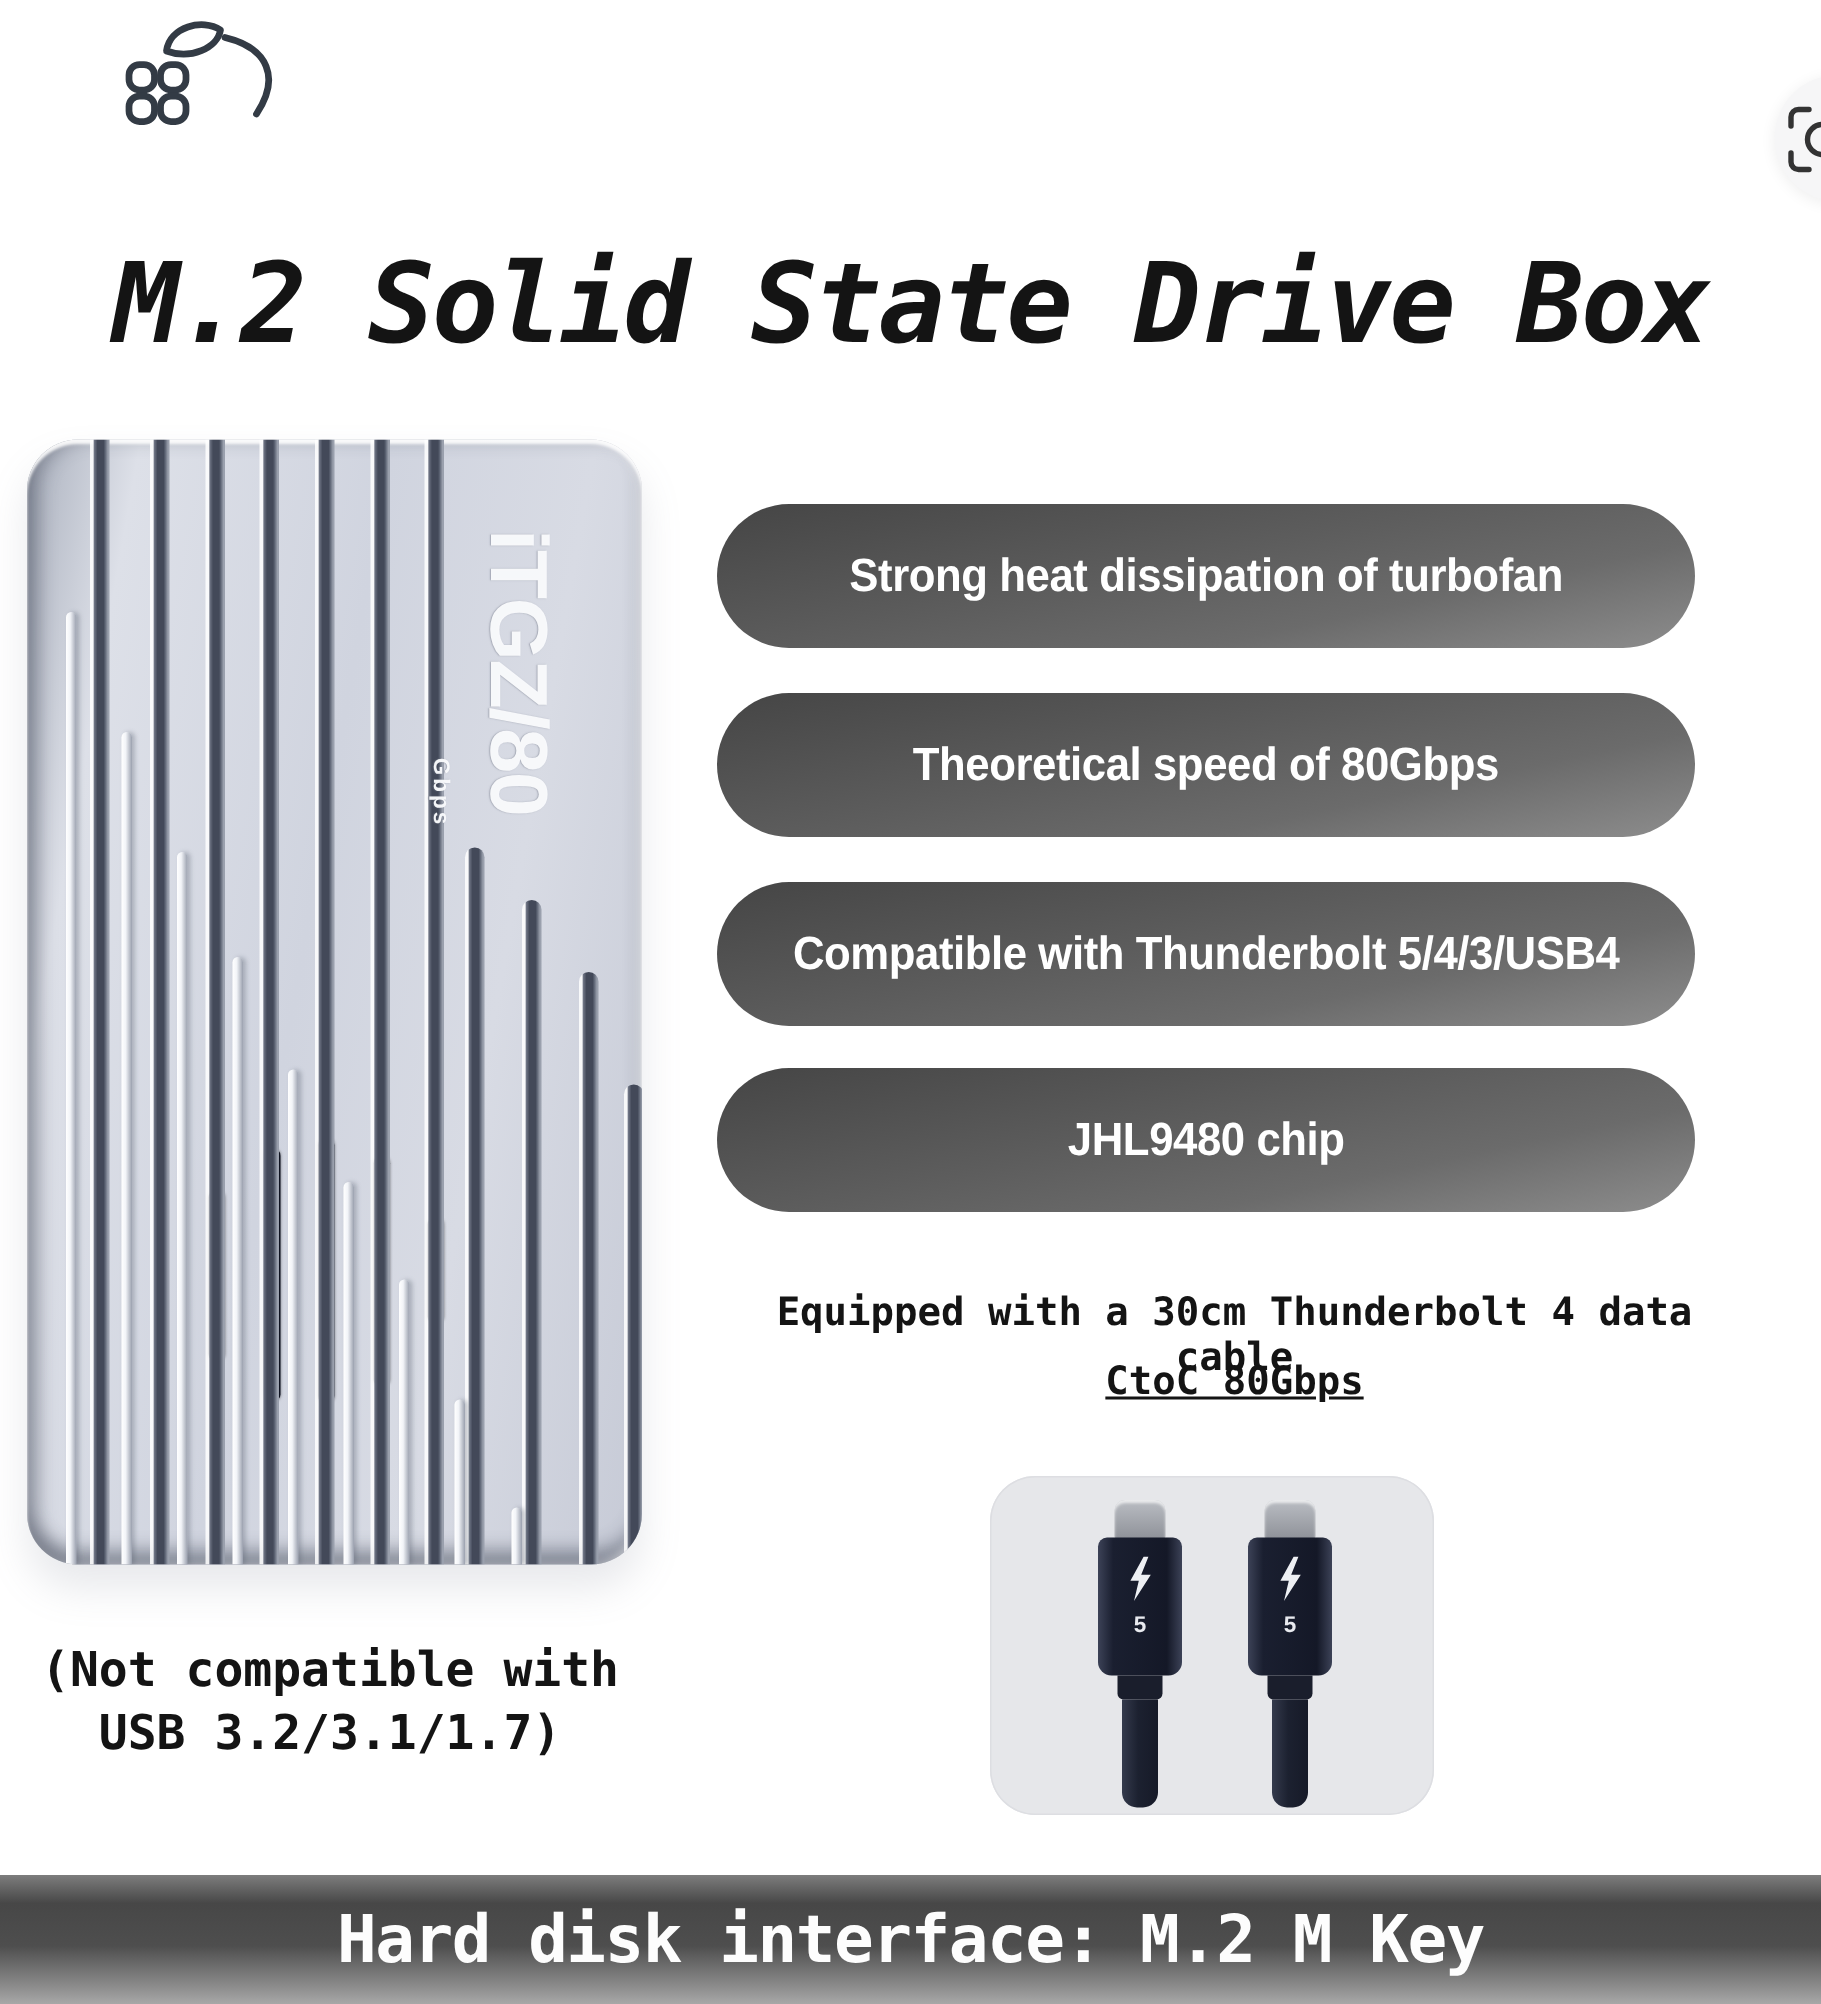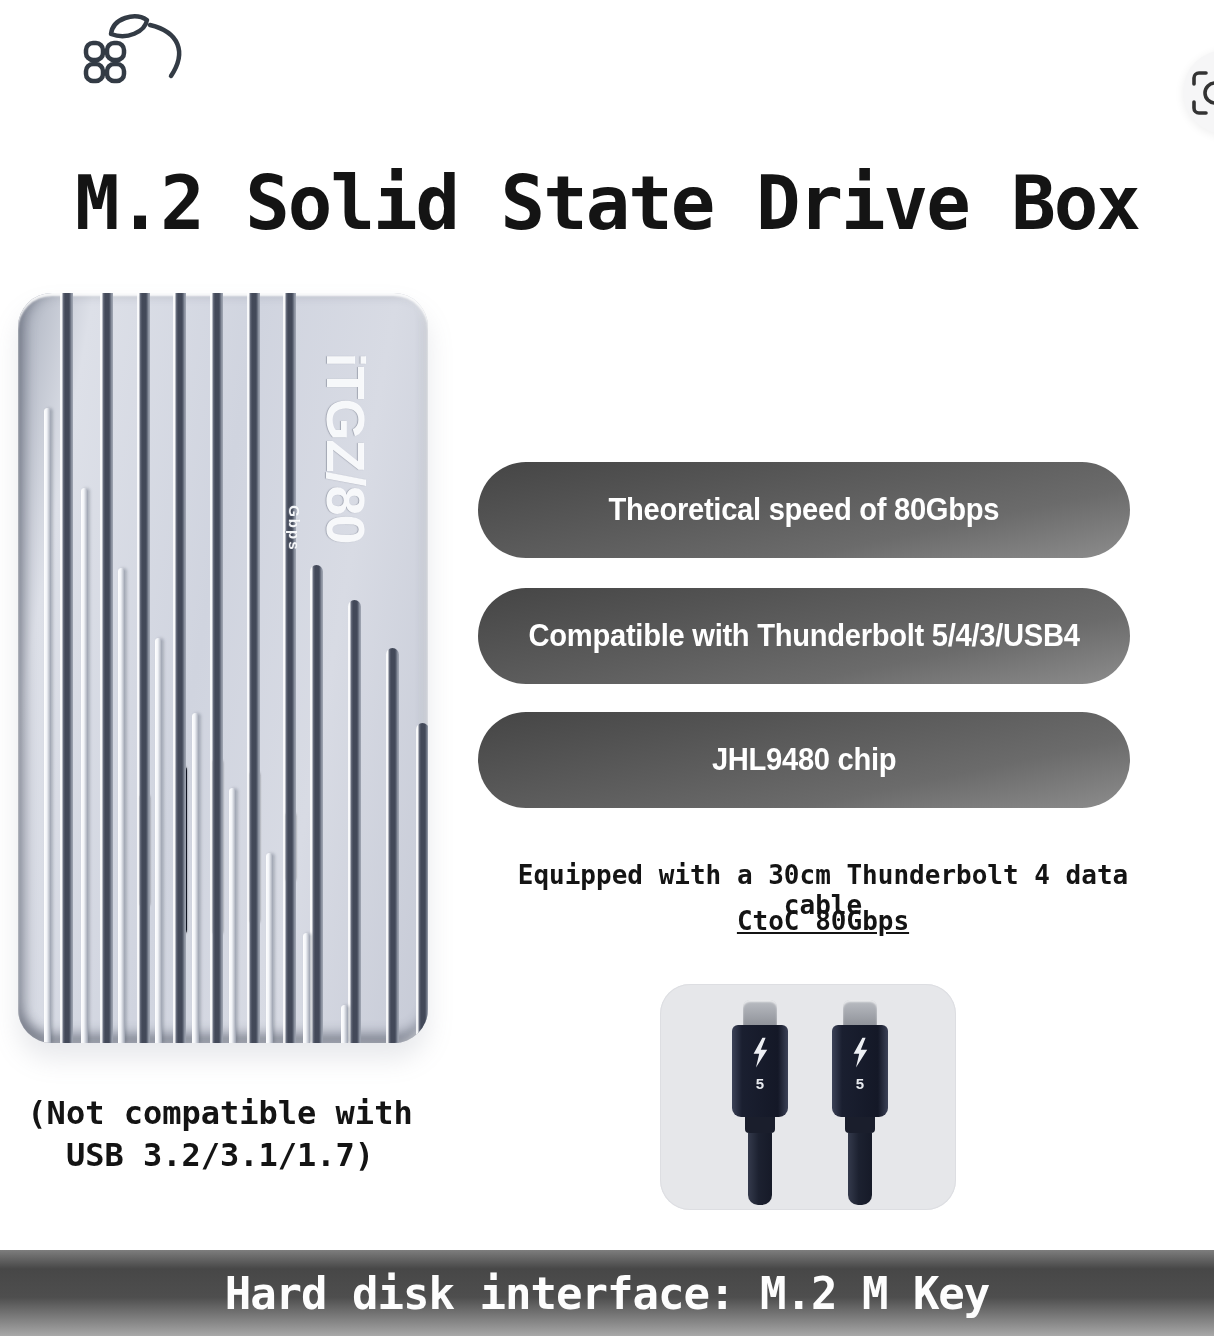--- a/index.html
+++ b/index.html
@@ -6,21 +6,21 @@
   .canvas{position:relative;width:1214px;height:1336px;background:#ffffff;overflow:hidden;
           font-family:"Liberation Sans",sans-serif;}
   .techy{font-family:"DejaVu Sans Mono",monospace;font-weight:bold;color:#141414;}
 
   
   .logo{position:absolute;left:83px;top:10px;width:140px;height:76px;}
   .lens-btn{position:absolute;left:1183px;top:50px;width:84px;height:84px;border-radius:50%;
             background:#f6f6f7;box-shadow:0 2px 10px rgba(0,0,0,.07);}
   .lens-btn svg{position:absolute;left:6px;top:19px;}
   .title1{position:absolute;left:0;top:76px;width:1214px;text-align:center;font-size:80px;letter-spacing:-2px;}
-  .title2{position:absolute;left:0;top:160px;width:1214px;text-align:center;font-size:74px;letter-spacing:-2px;}
+  .title2{position:absolute;left:0;top:160px;width:1214px;text-align:center;font-size:74px;letter-spacing:-2px;font-style:italic;}
 
   
   .enclosure{position:absolute;left:18px;top:293px;width:410px;height:750px;border-radius:34px;
      background:linear-gradient(100deg,#aab0bd 0%,#dde0e8 14%,#d0d4df 45%,#d8dbe4 70%,#c6cad6 100%);
      box-shadow:inset 0 3px 2px rgba(255,255,255,.9), inset 8px 0 12px rgba(70,76,92,.38),
                 inset -3px 0 6px rgba(255,255,255,.55), inset 0 -10px 12px rgba(62,68,84,.45),
                 0 16px 26px rgba(130,135,150,.18);
      overflow:hidden;}
   .groove,.fin-dark{position:absolute;bottom:0;width:13px;
      background:linear-gradient(90deg,rgba(255,255,255,.85) 0,rgba(255,255,255,.85) 2px,#6d7383 3px,#434959 5px,#434959 9px,#5a6171 10px,#9aa0ad 12px);}
@@ -128,20 +128,23 @@
       <span>iTGZ/80</span>
       <span class="brand-sub">Gbps</span>
     </div>
   </div>
 
   <div class="note techy">
     <div>(Not compatible with</div>
     <div>USB 3.2/3.1/1.7)</div>
   </div>
 
+  <div class="pill pill1">
+      <span>Strong heat dissipation of turbofan</span>
+    </div>
   <div class="pill pill2">
       <span>Theoretical speed of 80Gbps</span>
     </div>
   <div class="pill pill3">
       <span>Compatible with Thunderbolt 5/4/3/USB4</span>
     </div>
   <div class="pill pill4">
       <span>JHL9480 chip</span>
     </div>
 

